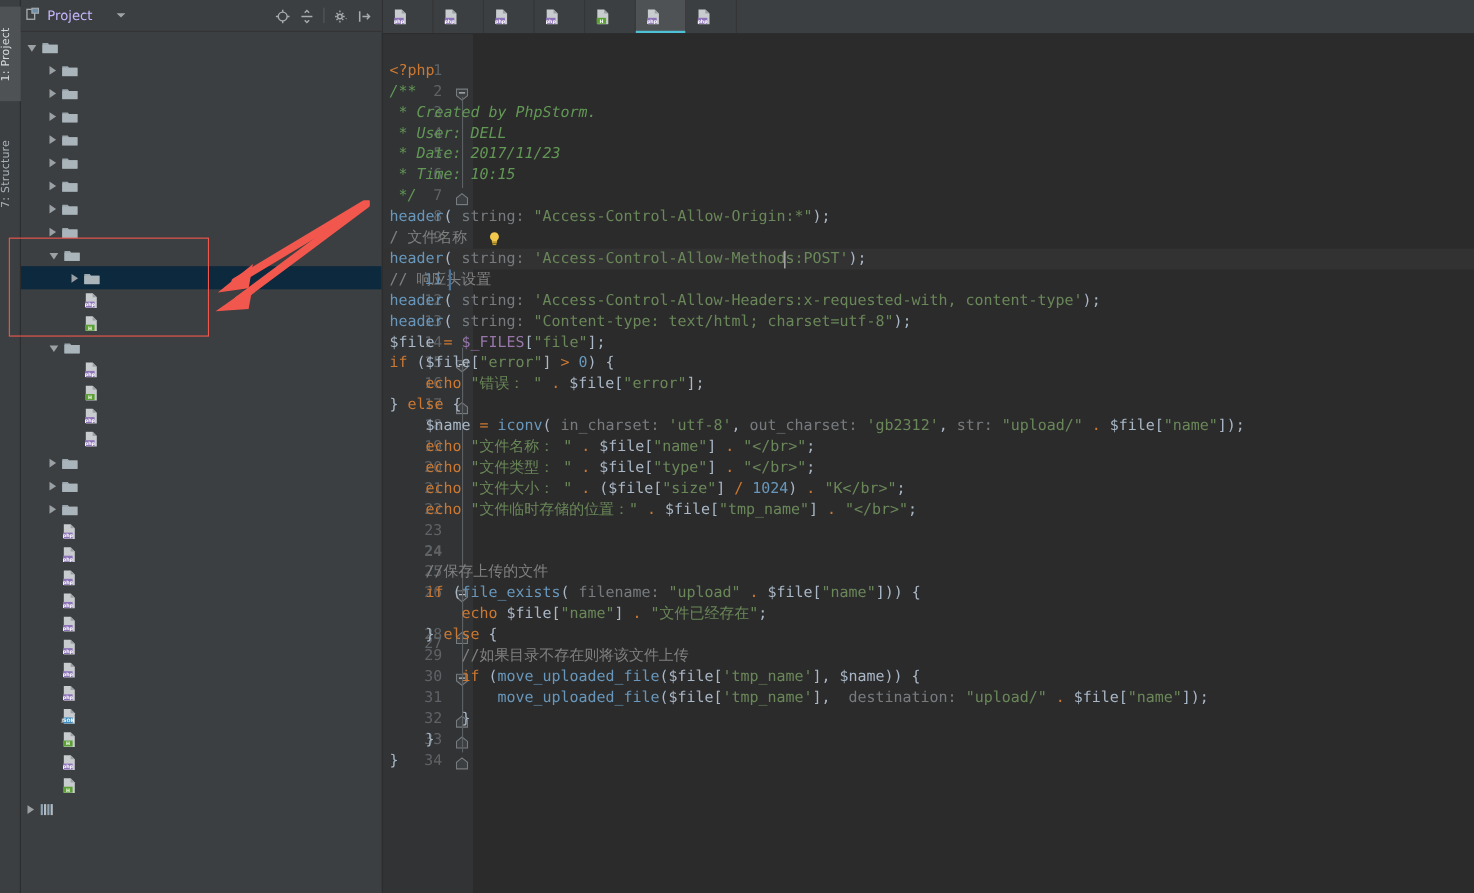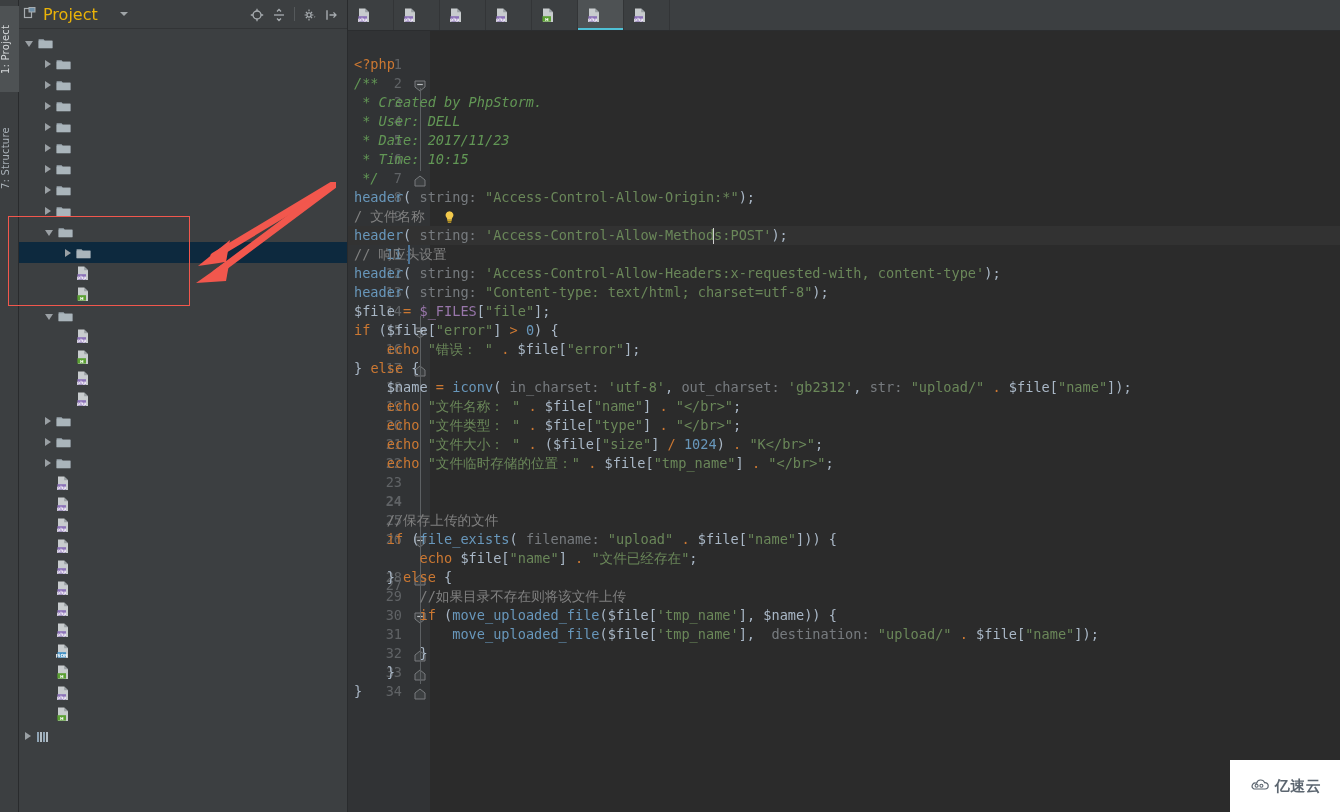--- a/index.html
+++ b/index.html
@@ -31,21 +31,21 @@
   .proj-panel {
     position: absolute; left: 19px; top: 0; width: 329px; height: 812px;
     background: #3c3f41; border-right: 1px solid #292b2d;
   }
   .proj-head {
     position: relative; height: 29px; background: #3c3f41;
     border-bottom: 1px solid #323436;
     display: flex; align-items: center; padding: 0 4px;
   }
   .proj-title {
-    font-size: 16px; color: #eab308; margin-left: 6px;
+    font-size: 12px; color: #c4b5fd; margin-left: 6px;
   }
   .proj-caret {
     margin-left: 22px; width: 0; height: 0;
     border-left: 4px solid transparent; border-right: 4px solid transparent;
     border-top: 4px solid #a0a5a8;
   }
   .proj-tools { margin-left: auto; display: flex; align-items: center; gap: 8px; padding-right: 4px;}
   .tool-ico { width: 14px; height: 14px; display:block; cursor: pointer; }
   .tool-sep { width:1px; height: 14px; background:#55595b; }
 
@@ -762,25 +762,14 @@
       </div>
   <div style="position: absolute; left: 60px; width: 2px; height: 19px; background: rgb(76, 115, 150); top: 214px;"></div>
       <span class="bulb" style="left: 95.15px; top: 178px;"><svg width="13" height="14" viewBox="0 0 13 14">
           <path d="M6.5 1.2a4 4 0 0 1 2.4 7.2v1.3h-4.8V8.4A4 4 0 0 1 6.5 1.2z" fill="#f2c94c"></path>
           <rect x="4.3" y="10" width="4.4" height="1.3" fill="#c9a227"></rect>
           <rect x="4.8" y="11.6" width="3.4" height="1.2" fill="#c9a227"></rect>
         </svg></span>
       <div class="caret" style="left: 365.1px; top: 197px;"></div>
     </div>
 
-  <div class="watermark">
-    <span>
-      <svg width="22" height="14" viewBox="0 0 22 14">
-        <path d="M5 11h11a3.2 3.2 0 0 0 0-6.4c-.1 0-.3 0-.4.05A4.2 4.2 0 0 0 7.6 5.3
-                 A3 3 0 0 0 5 11Z" fill="none" stroke="#5c6670" stroke-width="1.2"></path>
-        <circle cx="7.6" cy="7.8" r="1.5" fill="none" stroke="#5c6670" stroke-width="1.1"></circle>
-        <circle cx="12.4" cy="7.8" r="1.5" fill="none" stroke="#5c6670" stroke-width="1.1"></circle>
-      </svg>
-    </span>
-    <span class="wm-txt">亿速云</span>
-  </div>
 
 </div>
 
 </body></html>

